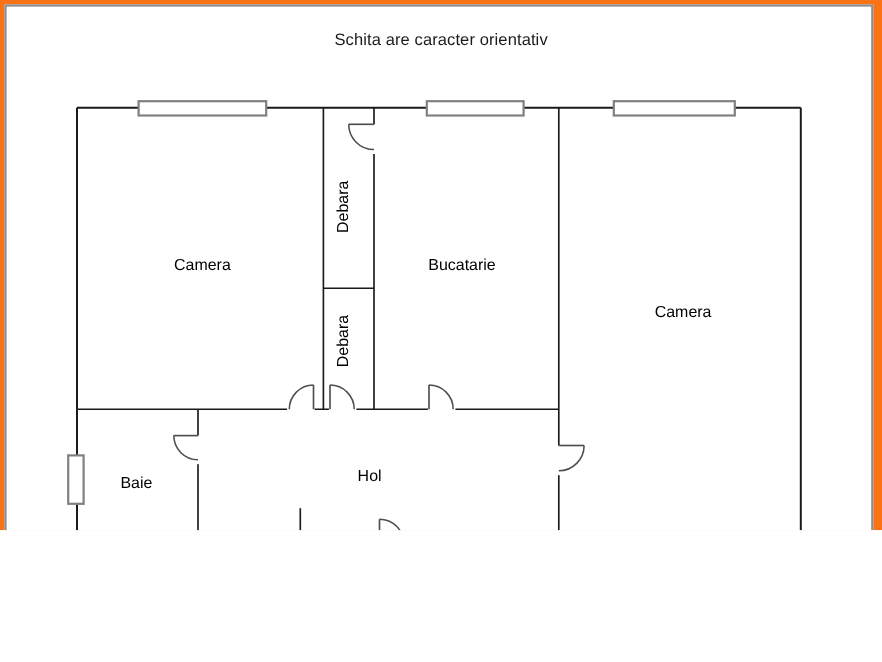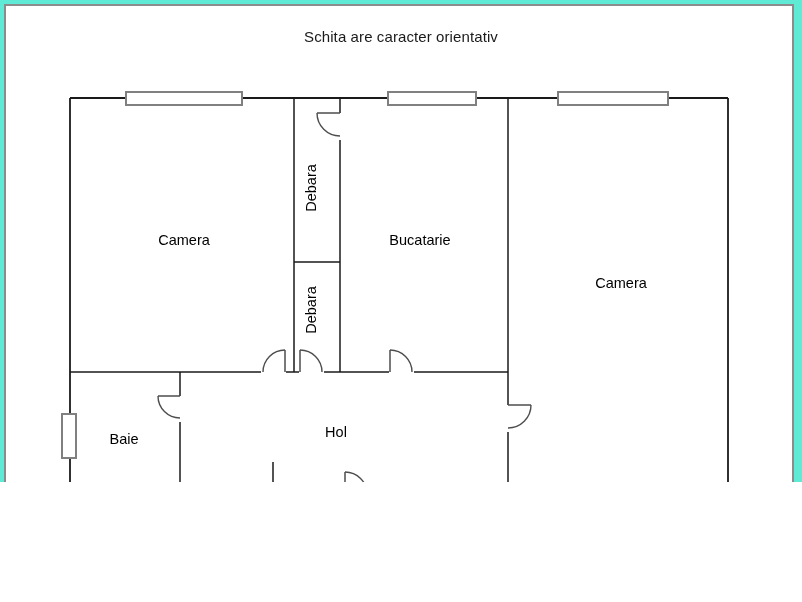--- a/index.html
+++ b/index.html
@@ -7,21 +7,21 @@
     padding: 0;
     background: #ffffff;
   }
   body {
     font-family: "Liberation Sans", sans-serif;
   }
   #screenshot {
     position: relative;
     width: 802px;
     height: 482px;
-    background: #5eead4;
+    background: #f97316;
     overflow: hidden;
   }
   
   #outer-frame {
     position: absolute;
     left: 4px;
     top: 4px;
     width: 790px;
     height: 590px;
     border: 2px solid #8c8c8c;

